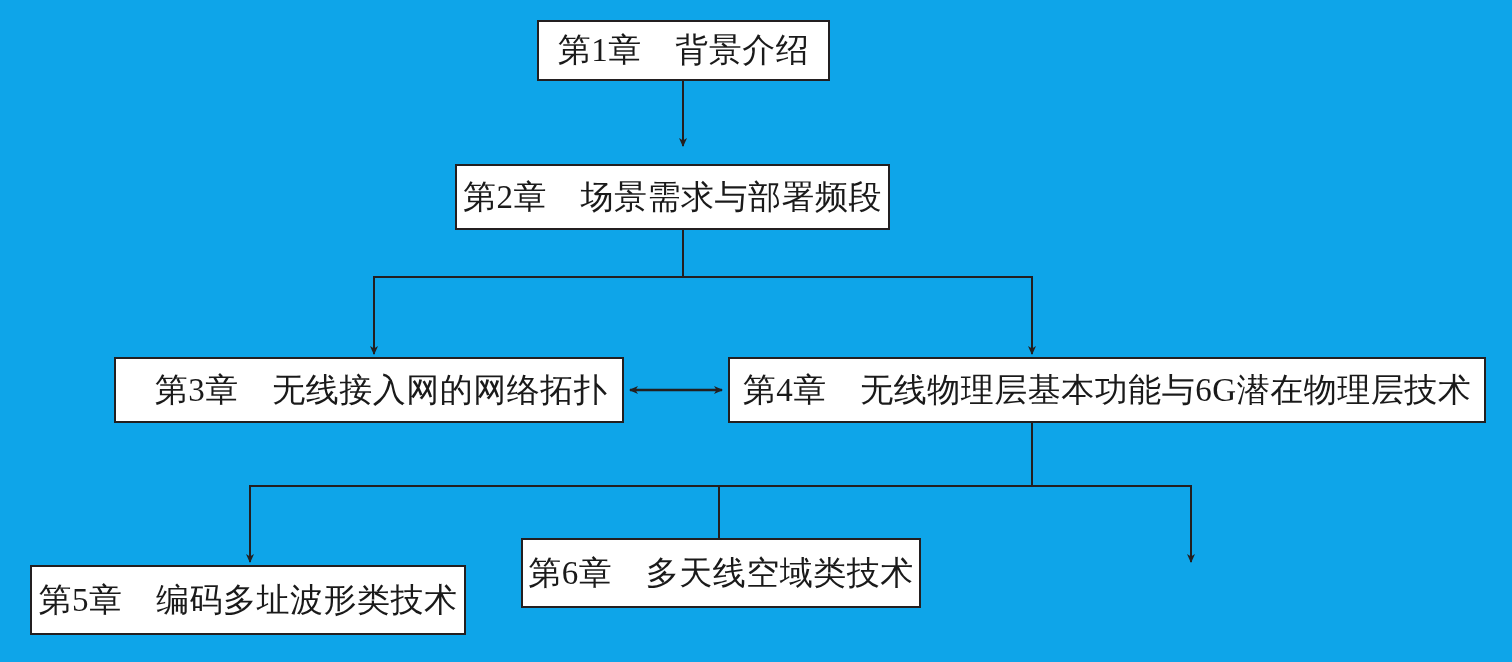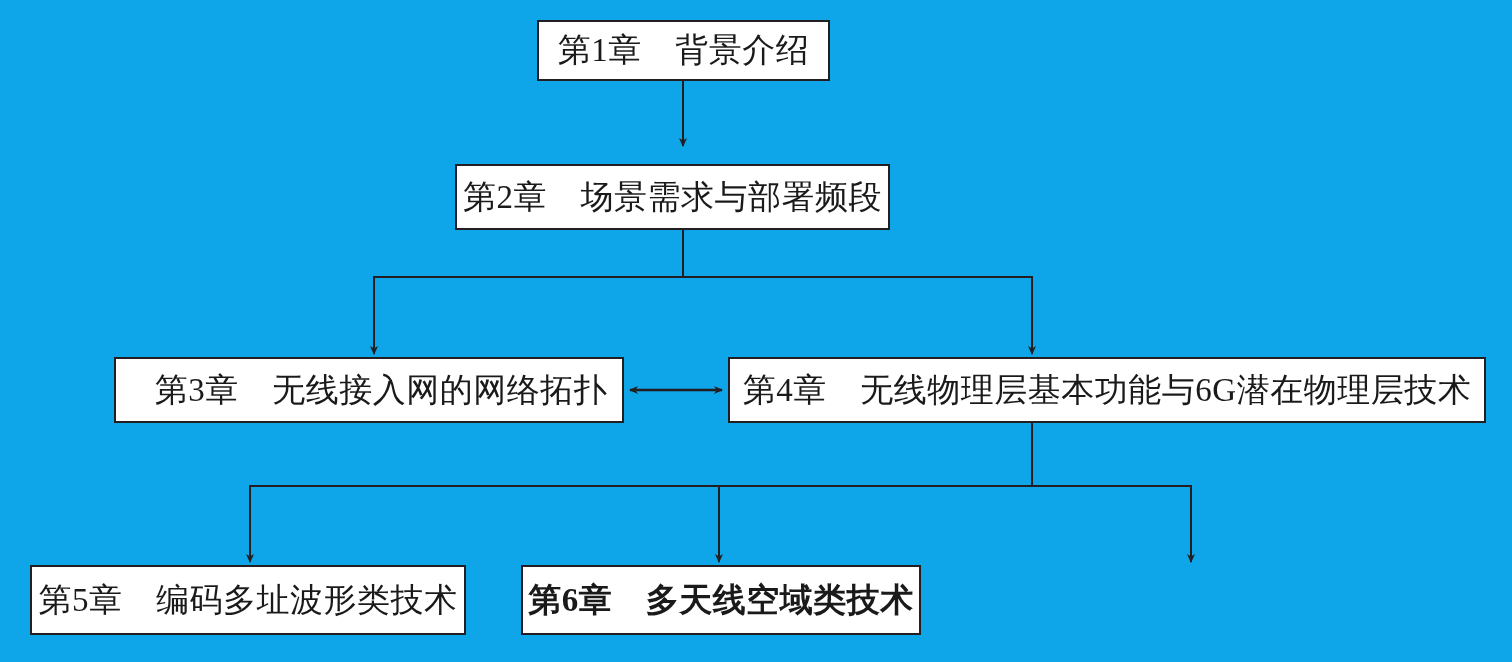--- a/index.html
+++ b/index.html
@@ -36,21 +36,21 @@
     line-height: 1;
     white-space: nowrap;
     letter-spacing: 0.5px;
   }
   
   #box-ch1 { left: 537px; top:  20px; width: 293px; height: 61px; }
   #box-ch2 { left: 455px; top: 149px; width: 435px; height: 66px; margin-top: 15px; }
   #box-ch3 { left: 114px; top: 357px; width: 510px; height: 66px; padding-left: 24px; }
   #box-ch4 { left: 728px; top: 357px; width: 758px; height: 66px; }
   #box-ch5 { left:  30px; top: 565px; width: 436px; height: 70px; }
-  #box-ch6 { left: 521px; top: 565px; width: 400px; height: 70px; font-weight: bold; }
+  #box-ch6 { left: 521px; top: 538px; width: 400px; height: 70px; }
   #box-ch7 { left: 978px; top: 565px; width: 412px; height: 70px; }
 </style>
 </head>
 <body>
 
 <div id="stage">
 
   <svg id="connectors" viewBox="0 0 1512 662" xmlns="http://www.w3.org/2000/svg">
     <defs>
       <marker id="arrow" markerWidth="9" markerHeight="8" refX="8" refY="4" orient="auto-start-reverse" markerUnits="userSpaceOnUse" viewBox="0 0 9 8">

